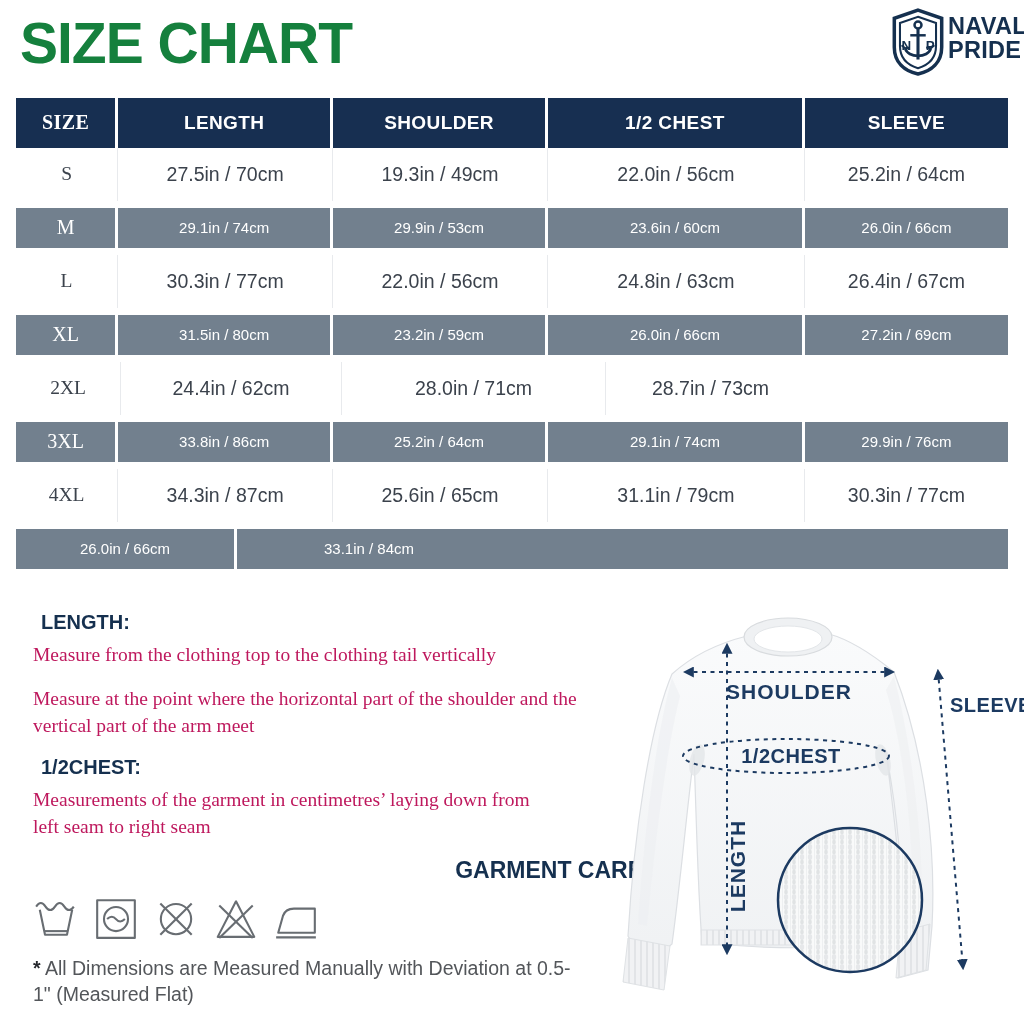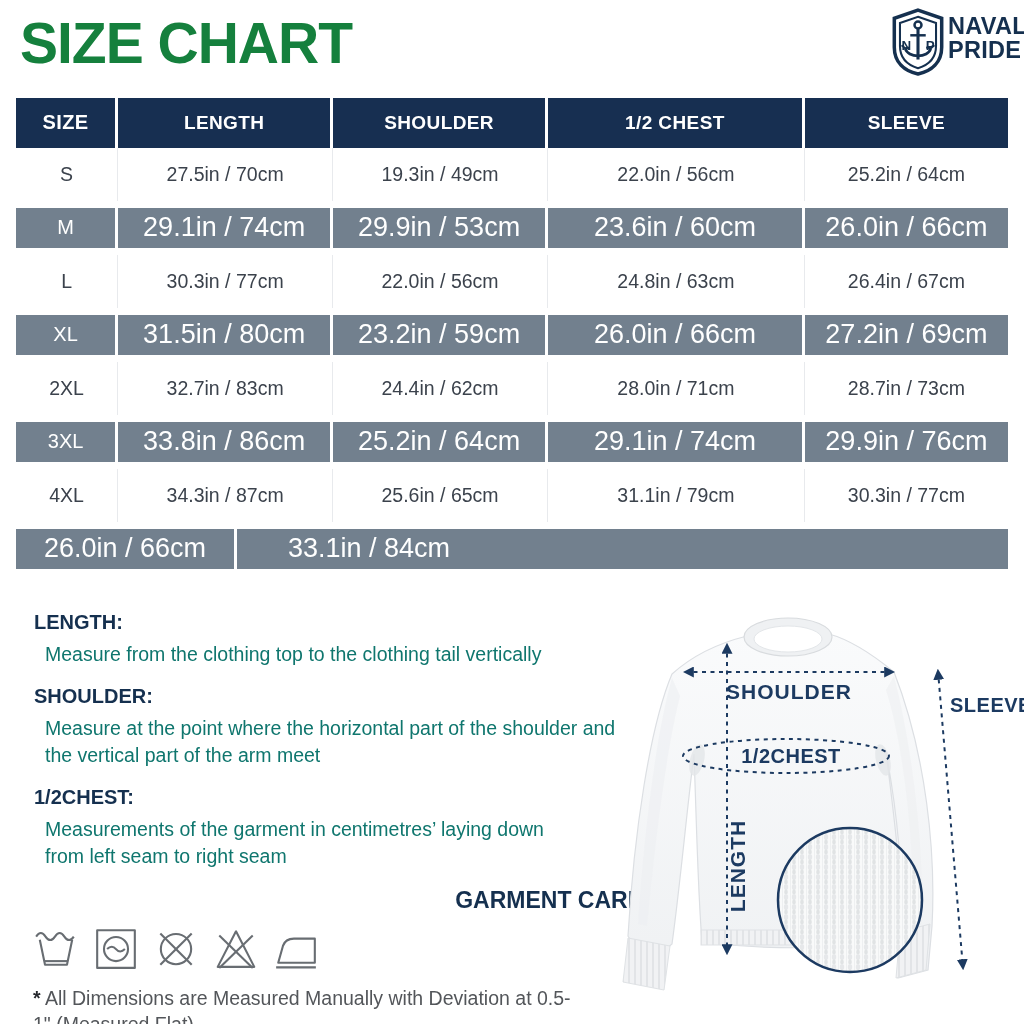--- a/index.html
+++ b/index.html
@@ -14,33 +14,33 @@
   .brand-text{position:absolute;left:57px;top:7px;font-size:23.5px;font-weight:900;
               line-height:24px;letter-spacing:.3px;color:#15304F;}
 
   
   .size-table{position:absolute;left:16px;top:98px;width:992px;}
   .trow{display:flex;height:53.5px;background:#fff;}
   .thead{height:49.5px;background:#172F51;}
   .gband{display:flex;height:40.5px;margin:6.5px 0;background:#72808E;width:100%;}
   .cell{display:flex;align-items:center;justify-content:center;box-sizing:border-box;
         white-space:nowrap;}
-  .c0{width:105px;}.c1{width:221px;}.c2{width:221px;}.c3{width:264px;}.c4{width:209px;}
+  .c0{width:105px;font-family:Liberation Serif, serif;}.c1{width:221px;}.c2{width:221px;}.c3{width:264px;}.c4{width:209px;}
   .thead .cell{border-right:3px solid #fff;color:#fff;font-weight:700;font-size:19px;letter-spacing:.4px;}
   .thead .cell:last-child{border-right:none;}
-  .gband .cell{border-right:3px solid #fff;color:#fff;font-size:27px;}
+  .gband .cell{border-right:3px solid #fff;color:#fff;font-size:15px;}
   .gband .cell:last-child{border-right:none;}
   .trow.white .cell{border-right:1px solid #E8EAED;color:#3B424C;font-size:19.5px;}
   .trow.white .cell:last-child{border-right:none;}
   .cell.c0{font-size:20px;}
 
   
   .defs{position:absolute;left:33px;top:611px;width:610px;}
-  .def-term{font-size:20px;font-weight:800;color:#15304F;margin:0 0 7px 1px;}
-  .def-text{font-size:19.5px;line-height:27px;color:#0f766e;margin:0 0 17px 12px;}
+  .def-term{font-size:20px;font-weight:800;color:#15304F;margin:0 0 7px 8px;}
+  .def-text{font-size:19.5px;line-height:27px;color:#be185d;margin:0 0 17px 0;font-family:Liberation Serif, serif;}
   .w0{max-width:600px;}.w1{max-width:580px;}.w2{max-width:505px;}
   .care-heading{font-size:23px;font-weight:800;color:#15304F;margin:2px 0 10px 0;text-align:right;}
   .care-icons{display:flex;gap:14px;align-items:center;}
   .care-icons svg{display:block;}
   .footnote{margin-top:15px;max-width:545px;font-size:19.5px;line-height:26px;color:#53565A;}
   .footnote .mark{font-weight:800;color:#26292E;}
 
   
   .diagram{position:absolute;left:614px;top:594px;width:410px;height:430px;}
   .diag-label{font-weight:700;fill:#1C3A61;font-family:"Liberation Sans",sans-serif;}
@@ -110,21 +110,20 @@
       <div class="cell c0">XL</div>
       <div class="cell c1">31.5in / 80cm</div>
       <div class="cell c2">23.2in / 59cm</div>
       <div class="cell c3">26.0in / 66cm</div>
       <div class="cell c4">27.2in / 69cm</div>
     </div>
       </div>
 
     <div class="trow white">
       <div class="cell c0">2XL</div>
-      <div class="cell c1">32.7in / 83cm</div>
       <div class="cell c2">24.4in / 62cm</div>
       <div class="cell c3">28.0in / 71cm</div>
       <div class="cell c4">28.7in / 73cm</div>
     </div>
 
     <div class="trow">
         <div class="gband">
       <div class="cell c0">3XL</div>
       <div class="cell c1">33.8in / 86cm</div>
       <div class="cell c2">25.2in / 64cm</div>
@@ -145,21 +144,20 @@
         <div class="gband">
       <div class="cell c2">26.0in / 66cm</div>
       <div class="cell c3">33.1in / 84cm</div>
     </div>
       </div>
   </div>
 
   <div class="defs">
     <p class="def-term">LENGTH:</p>
     <p class="def-text w0">Measure from the clothing top to the clothing tail vertically</p>
-    <p class="def-term">SHOULDER:</p>
     <p class="def-text w1">Measure at the point where the horizontal part of the shoulder and the vertical part of the arm meet</p>
     <p class="def-term">1/2CHEST:</p>
     <p class="def-text w2">Measurements of the garment in centimetres’ laying down from left seam to right seam</p>
 
     <p class="care-heading">GARMENT CARE</p>
 
     <div class="care-icons">
       <svg width="46" height="46" viewBox="0 0 44 44" fill="none" stroke="#686D72" stroke-width="2" stroke-linejoin="round">
         <path d="M3 12 C6 7.5 9 7.5 12 12 C15 16.5 18 16.5 21 12 C24 7.5 27 7.5 30 12 C33 16.5 36 16.5 39 12"></path>
         <path d="M6.5 15 L11.5 39 H32.5 L37.5 15"></path>

